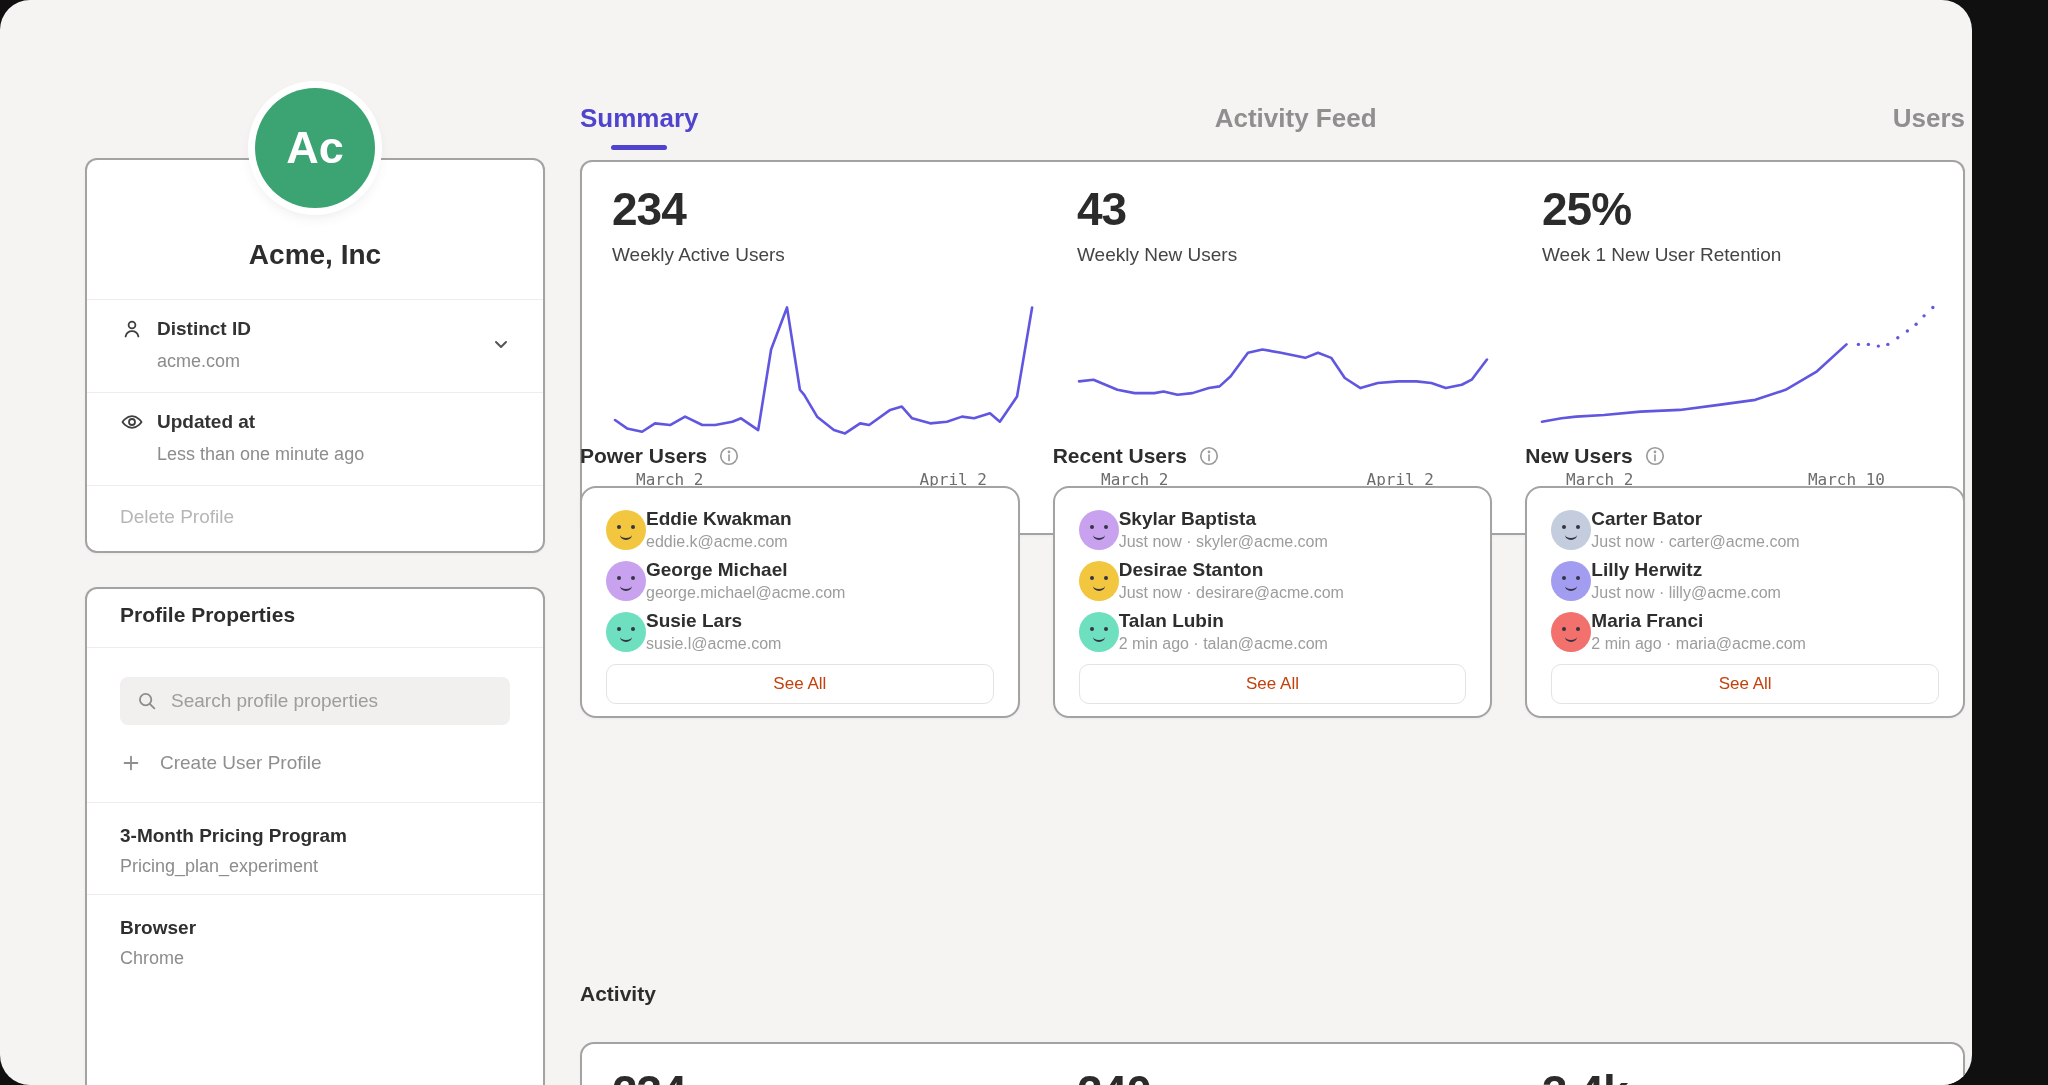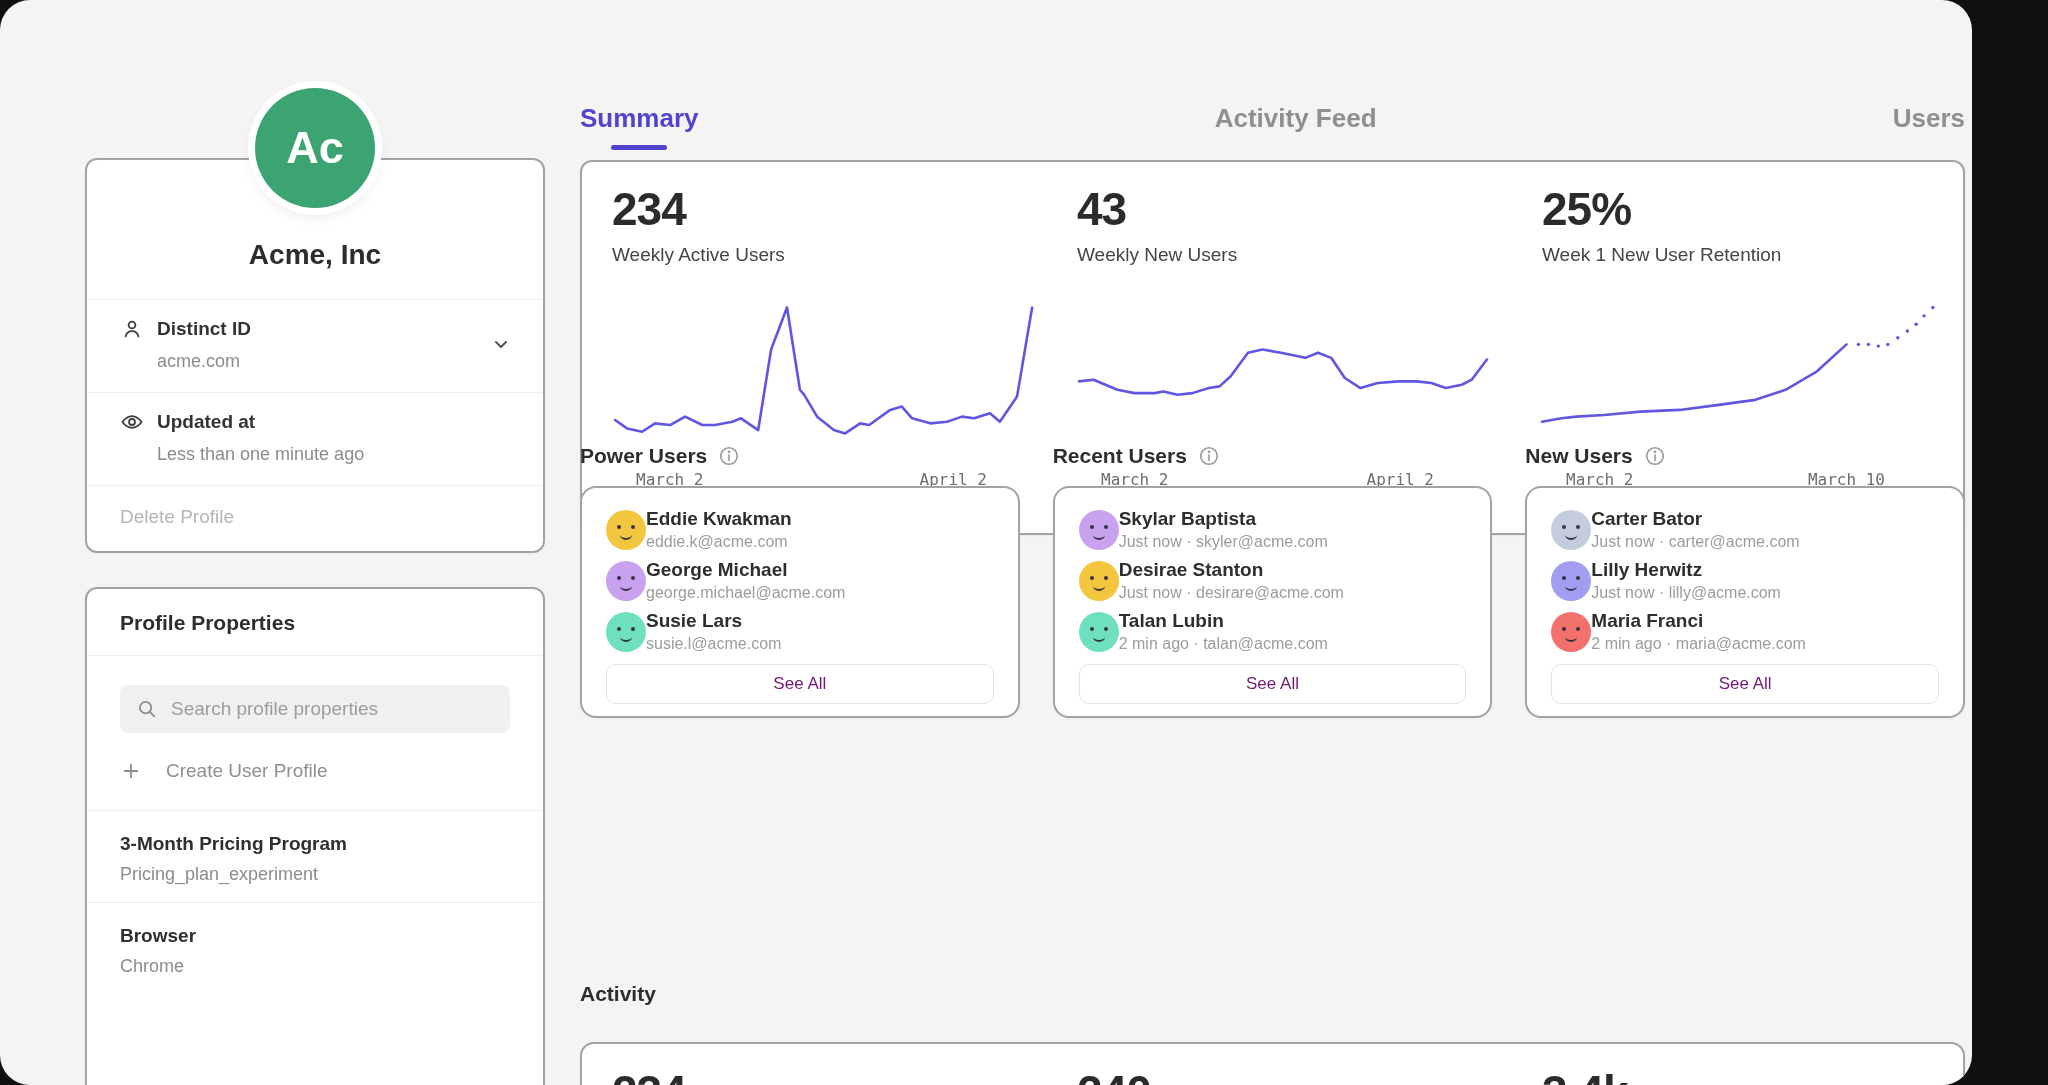--- a/index.html
+++ b/index.html
@@ -21,29 +21,29 @@
   .company-name { padding:79px 20px 28px; text-align:center; font-size:28px; font-weight:700; color:#2d2d2d; }
   .id-row { position:relative; border-top:1px solid #eeedeb; padding:17px 30px 20px 33px; }
   .id-row-head { display:flex; align-items:center; gap:13px; }
   .id-icon { color:#3f3f3f; display:flex; }
   .id-label { font-size:19px; font-weight:700; color:#333333; }
   .id-value { margin:10px 0 0 37px; font-size:18px; color:#8c8c8c; }
   .row-chevron { position:absolute; right:30px; top:50%; transform:translateY(-50%); color:#555; cursor:pointer; }
   .delete-row { border-top:1px solid #eeedeb; padding:20px 30px 23px 33px; font-size:19px; color:#b6b6b4; cursor:pointer; }
 
   .props-card { position:absolute; top:587px; left:0; width:460px; height:560px; }
-  .props-title { padding:22px 30px 20px 33px; font-size:21px; font-weight:700; color:#2d2d2d; }
+  .props-title { padding:14px 30px 20px 33px; font-size:21px; font-weight:700; color:#2d2d2d; }
   .props-search-wrap { border-top:1px solid #eeedeb; padding:29px 33px 0; }
   .search-box { display:flex; align-items:center; gap:13px; background:#f1f0ee; border-radius:8px;
       height:48px; padding:0 16px; }
   .search-box svg { color:#8d8d8b; flex:none; }
   .search-box input { border:none; outline:none; background:transparent; width:100%;
       font-size:19px; color:#3f3f3f; font-family:"Liberation Sans", sans-serif; }
   .search-box input::placeholder { color:#9e9d9b; }
-  .create-row { display:flex; align-items:center; gap:24px; margin:27px 33px 28px; color:#8f8f8d;
+  .create-row { display:flex; align-items:center; gap:18px; margin:27px 33px 28px; color:#8f8f8d;
       font-size:19px; cursor:pointer; }
   .prop-row { border-top:1px solid #eeedeb; padding:22px 30px 17px 33px; }
   .prop-label { font-size:19px; font-weight:700; color:#2f2f2f; }
   .prop-value { margin-top:9px; font-size:18px; color:#8c8c8c; }
 
   
   .main { position:absolute; left:580px; top:0; width:1385px; height:100%; }
 
   .tabs { position:absolute; top:103px; left:0; width:100%; display:flex; justify-content:space-between; gap:70px; }
   .tab { font-size:26px; font-weight:600; color:#8f8f8f; cursor:pointer; text-align:center; }
@@ -67,21 +67,21 @@
       padding:16px 24px 12px; }
   .user-item { display:flex; align-items:center; height:51px; cursor:pointer; }
   .face { position:relative; flex:none; width:40px; height:40px; border-radius:50%; }
   .face::before { content:""; position:absolute; left:11px; top:15px; width:4px; height:4px;
       border-radius:50%; background:#343444; box-shadow:14px 0 0 #343444; }
   .face::after { content:""; position:absolute; left:14px; top:20px; width:12px; height:8px;
       border-bottom:2.5px solid #343444; border-radius:50%; }
   .user-name { font-size:19px; font-weight:700; color:#2e2e2e; }
   .user-sub { margin-top:3px; font-size:16px; color:#9c9c9a; }
   .see-all { margin-top:auto; height:40px; background:#fff; border:1px solid #e4e3e0; border-radius:10px;
-      font-size:17px; color:#701a75; display:flex; align-items:center; justify-content:center;
+      font-size:17px; color:#c2410c; display:flex; align-items:center; justify-content:center;
       cursor:pointer; font-family:"Liberation Sans", sans-serif; }
 
   .activity { position:absolute; top:982px; left:0; width:1385px; }
   .activity-card { margin-top:36px; height:260px; display:grid; grid-template-columns:465px 465px 1fr;
       padding:25px 30px 0; border-radius:14px; }
 </style>
 </head>
 <body>
 
 <div class="stage">

